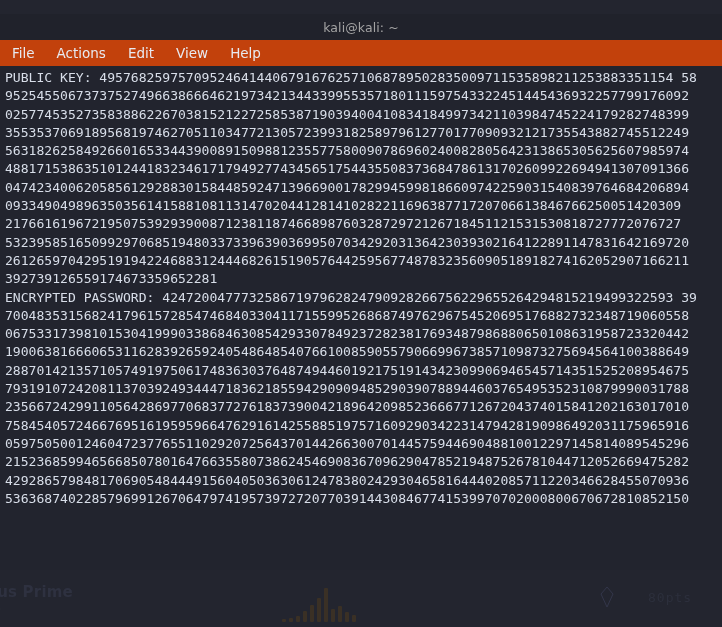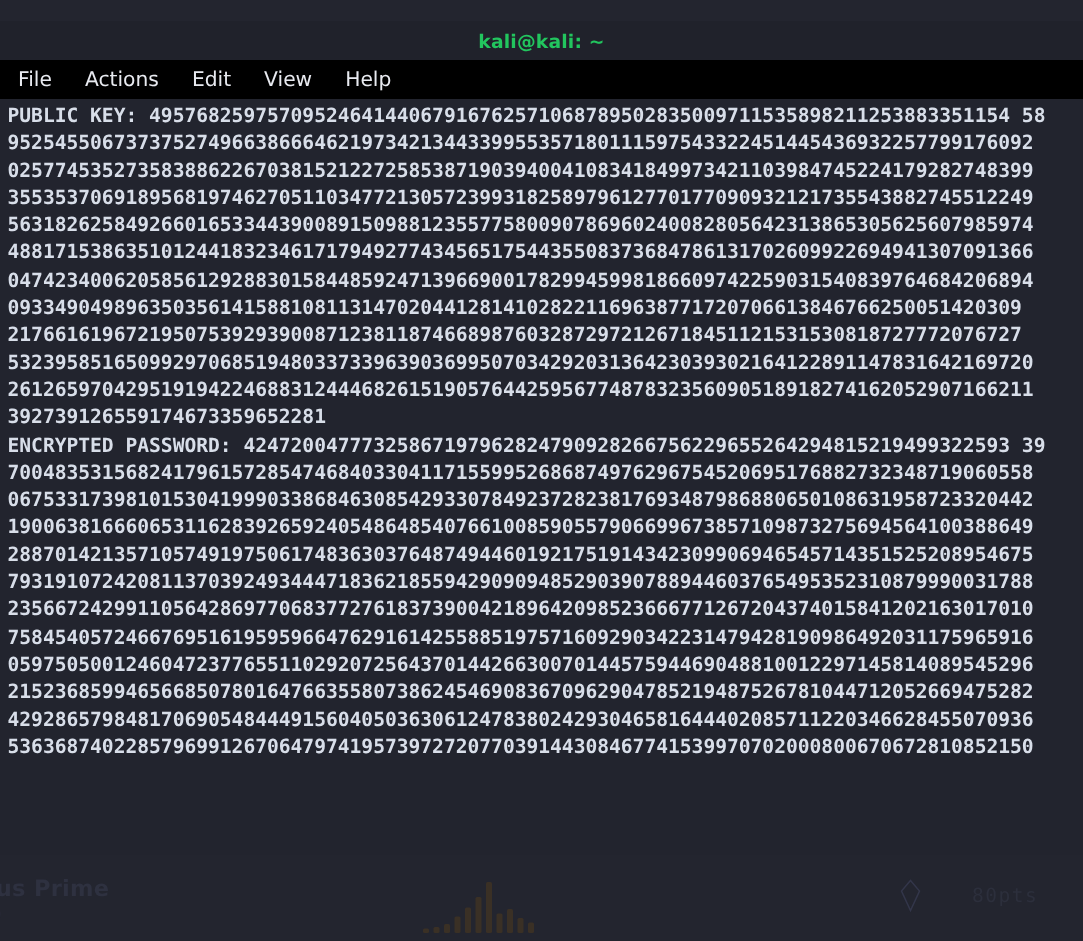--- a/index.html
+++ b/index.html
@@ -123,46 +123,45 @@
     background: #20222b;
     display: flex;
     align-items: center;
     justify-content: center;
     position: relative;
     flex: none;
   }
   #titlebar .title {
     font-family: "DejaVu Sans", sans-serif;
     font-size: 12.5px;
-    font-weight: bold;
-    color: #22c55e;
+    font-weight: normal;
+    color: #a3a3a3;
     letter-spacing: .1px;
   }
   #menubar {
     height: 26px;
-    background: #000000;
+    background: #c2410c;
     display: flex;
     align-items: center;
     padding-left: 10px;
     gap: 18px;
     flex: none;
   }
   #menubar .menu-item {
     font-family: "DejaVu Sans", sans-serif;
     font-size: 13.5px;
     color: #e8eaf0;
     cursor: default;
     padding: 1px 2px;
   }
   #terminal-body {
     flex: 1;
     background: #22242e;
     padding: 3px 5px 0 5px;
     overflow: hidden;
-    font-weight: bold;
   }
   .term-line {
     font-family: "DejaVu Sans Mono", monospace;
     font-size: 13.1px;
     line-height: 18.3px;
     color: #d8dee9;
     white-space: pre;
     letter-spacing: -0.02px;
   }
 </style>

